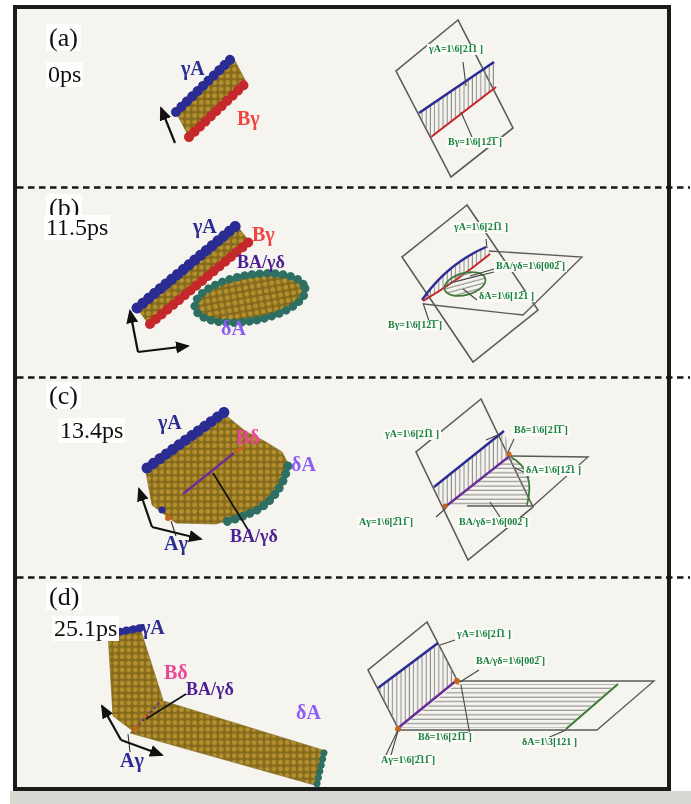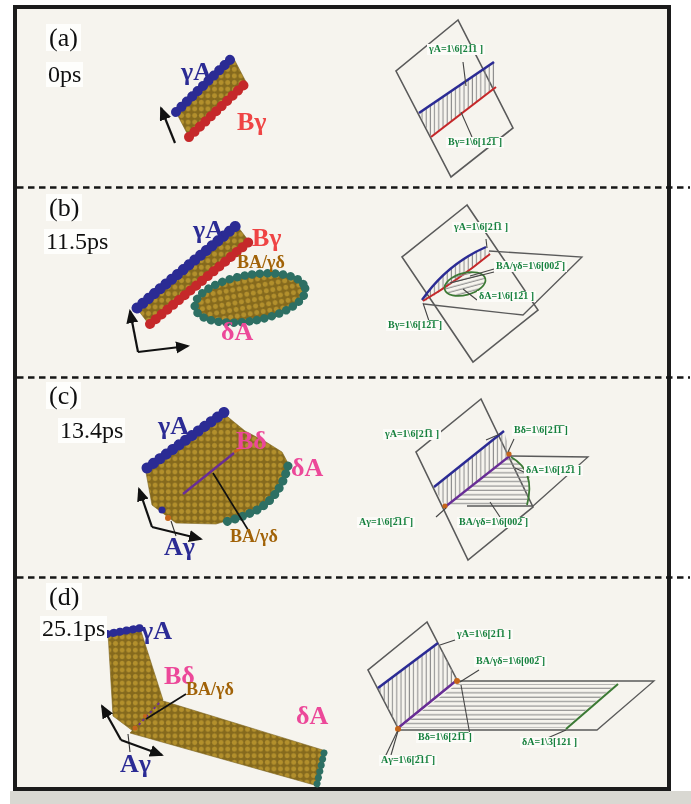--- a/index.html
+++ b/index.html
@@ -2,25 +2,25 @@
 <html><head>
 <meta charset="utf-8">
 <style>
   html,body{margin:0;padding:0;background:#ffffff;}
   #fig{position:relative;width:691px;height:804px;background:#ffffff;overflow:hidden;
        font-family:"Liberation Serif",serif;}
   #art{position:absolute;left:0;top:0;}
   .lbl{position:absolute;white-space:nowrap;line-height:1.05;}
   .tag{font-size:26px;color:#101010;background:#fefefc;padding:0 3px;}
   .time{font-size:24px;color:#101010;background:#fefefc;padding:0 2px;}
-  .atom{font-weight:bold;font-size:26px;background:transparent;}
+  .atom{font-weight:bold;font-size:20px;background:transparent;}
   .atom.sm{font-size:18px;}
   .frm{font-weight:bold;font-size:10px;color:#15803d;background:#fcfbf8;padding:0 2px;}
-  .c-blue{color:#2b2b94}.c-red{color:#ef4444}.c-purple{color:#a16207}
-  .c-teal{color:#ec4899}.c-orange{color:#ec4899}
+  .c-blue{color:#2b2b94}.c-red{color:#ef4444}.c-purple{color:#4c1d95}
+  .c-teal{color:#8b5cf6}.c-orange{color:#ec4899}
 </style>
 </head>
 <body>
 
 <div id="fig">
 
 <svg id="art" width="691" height="804" viewBox="0 0 691 804">
   <defs>
     <marker id="arw" markerUnits="userSpaceOnUse" markerWidth="15" markerHeight="13" refX="12" refY="6" orient="auto">
       <path d="M0,0 L14,6 L0,12 Z" fill="#111"></path>
@@ -146,21 +146,21 @@
 </svg>
 
 <div class="lbl tag" style="left:46px;top:24px">(a)</div>
 <div class="lbl time" style="left:46px;top:62px">0ps</div>
 <div class="lbl atom c-blue" style="left:181px;top:58px">γA</div>
 <div class="lbl atom c-red" style="left:237px;top:108px">Bγ</div>
 <div class="lbl frm" style="left:427px;top:44px">γA=1\6[21̅1 ]</div>
 <div class="lbl frm" style="left:446px;top:137px">Bγ=1\6[12̅1̅ ]</div>
 
 <div class="lbl tag" style="left:46px;top:194px">(b)</div>
-<div class="lbl time" style="left:44px;top:229px">11.5ps</div>
+<div class="lbl time" style="left:44px;top:215px">11.5ps</div>
 <div class="lbl atom c-blue" style="left:193px;top:216px">γA</div>
 <div class="lbl atom c-red" style="left:252px;top:224px">Bγ</div>
 <div class="lbl atom sm c-purple" style="left:237px;top:253px">BA/γδ</div>
 <div class="lbl atom c-teal" style="left:221px;top:318px">δA</div>
 <div class="lbl frm" style="left:452px;top:222px">γA=1\6[21̅1 ]</div>
 <div class="lbl frm" style="left:494px;top:261px">BA/γδ=1\6[002̅ ]</div>
 <div class="lbl frm" style="left:477px;top:291px">δA=1\6[12̅1 ]</div>
 <div class="lbl frm" style="left:386px;top:320px">Bγ=1\6[12̅1̅ ]</div>
 
 <div class="lbl tag" style="left:46px;top:382px">(c)</div>
@@ -170,21 +170,21 @@
 <div class="lbl atom c-teal" style="left:291px;top:454px">δA</div>
 <div class="lbl atom sm c-purple" style="left:230px;top:527px">BA/γδ</div>
 <div class="lbl atom c-blue" style="left:164px;top:533px">Aγ</div>
 <div class="lbl frm" style="left:383px;top:429px">γA=1\6[21̅1 ]</div>
 <div class="lbl frm" style="left:512px;top:425px">Bδ=1\6[21̅1̅ ]</div>
 <div class="lbl frm" style="left:524px;top:465px">δA=1\6[12̅1 ]</div>
 <div class="lbl frm" style="left:357px;top:517px">Aγ=1\6[2̅11̅ ]</div>
 <div class="lbl frm" style="left:457px;top:517px">BA/γδ=1\6[002̅ ]</div>
 
 <div class="lbl tag" style="left:46px;top:583px">(d)</div>
-<div class="lbl time" style="left:40px;top:616px">25.1ps</div>
+<div class="lbl time" style="left:52px;top:616px">25.1ps</div>
 <div class="lbl atom c-blue" style="left:141px;top:617px">γA</div>
 <div class="lbl atom c-orange" style="left:164px;top:662px">Bδ</div>
 <div class="lbl atom sm c-purple" style="left:186px;top:680px">BA/γδ</div>
 <div class="lbl atom c-teal" style="left:296px;top:702px">δA</div>
 <div class="lbl atom c-blue" style="left:120px;top:750px">Aγ</div>
 <div class="lbl frm" style="left:455px;top:629px">γA=1\6[21̅1 ]</div>
 <div class="lbl frm" style="left:474px;top:656px">BA/γδ=1\6[002̅ ]</div>
 <div class="lbl frm" style="left:416px;top:732px">Bδ=1\6[21̅1̅ ]</div>
 <div class="lbl frm" style="left:520px;top:737px">δA=1\3[121 ]</div>
 <div class="lbl frm" style="left:379px;top:755px">Aγ=1\6[2̅11̅ ]</div>

